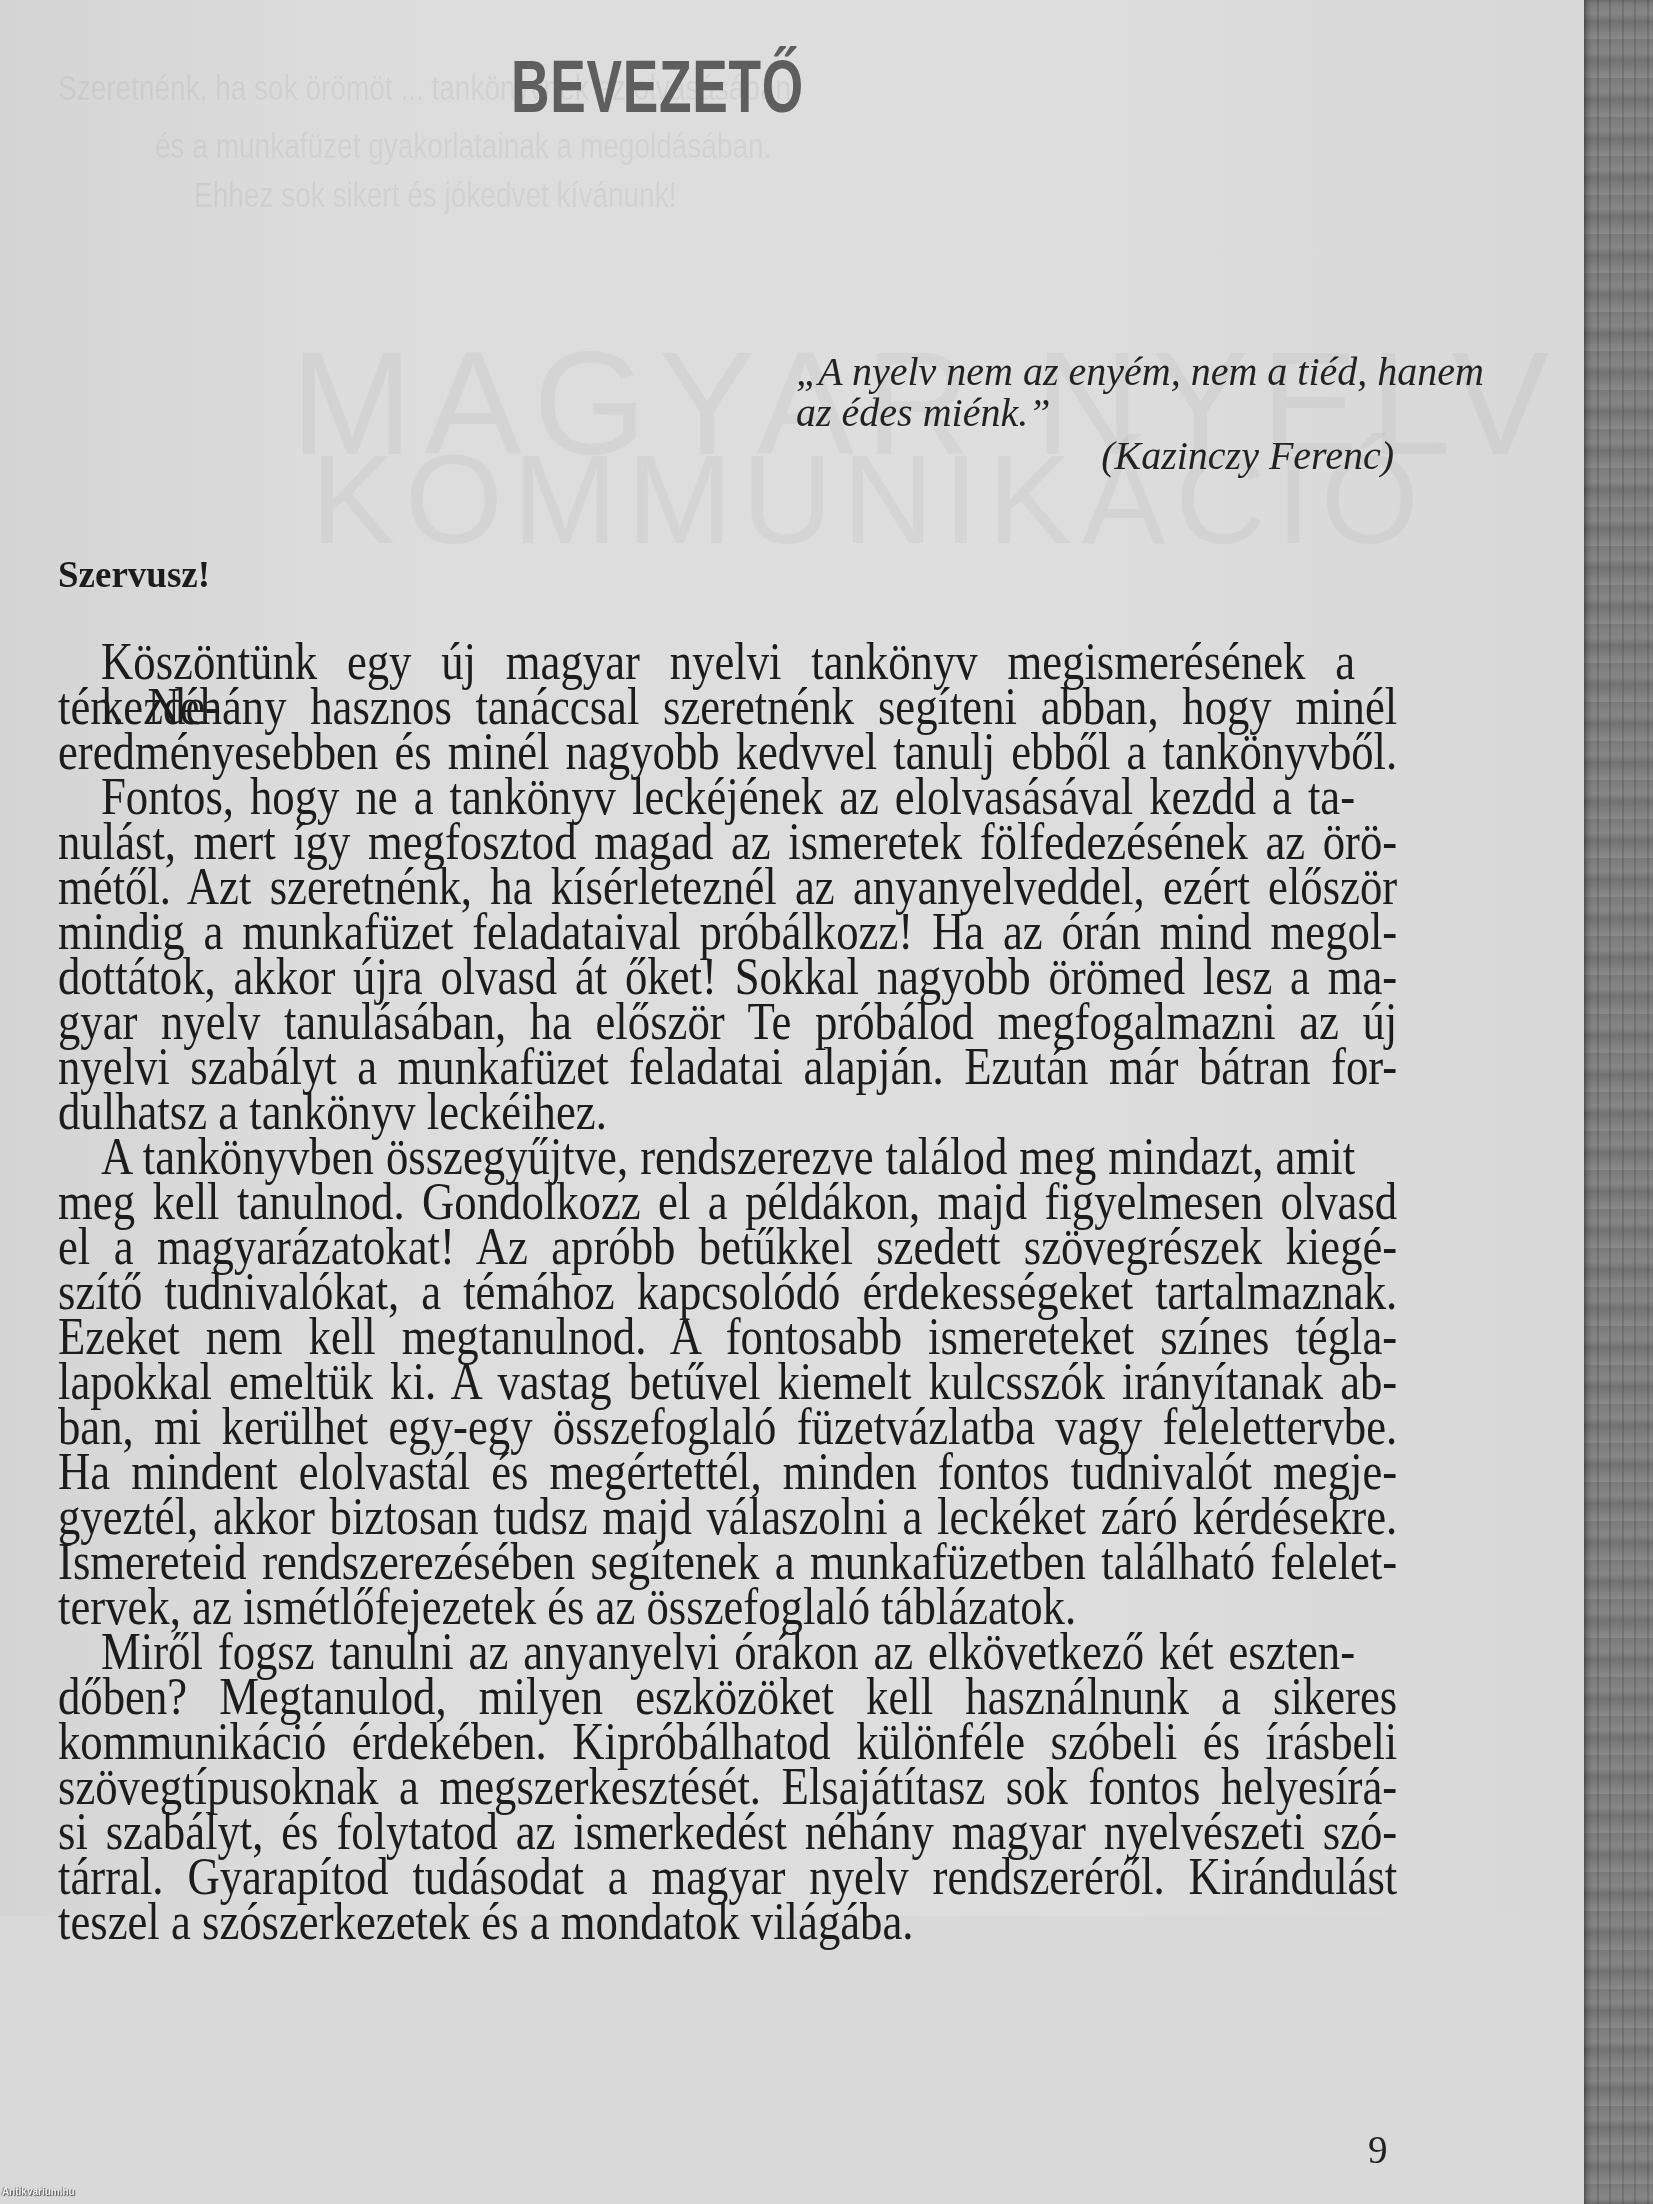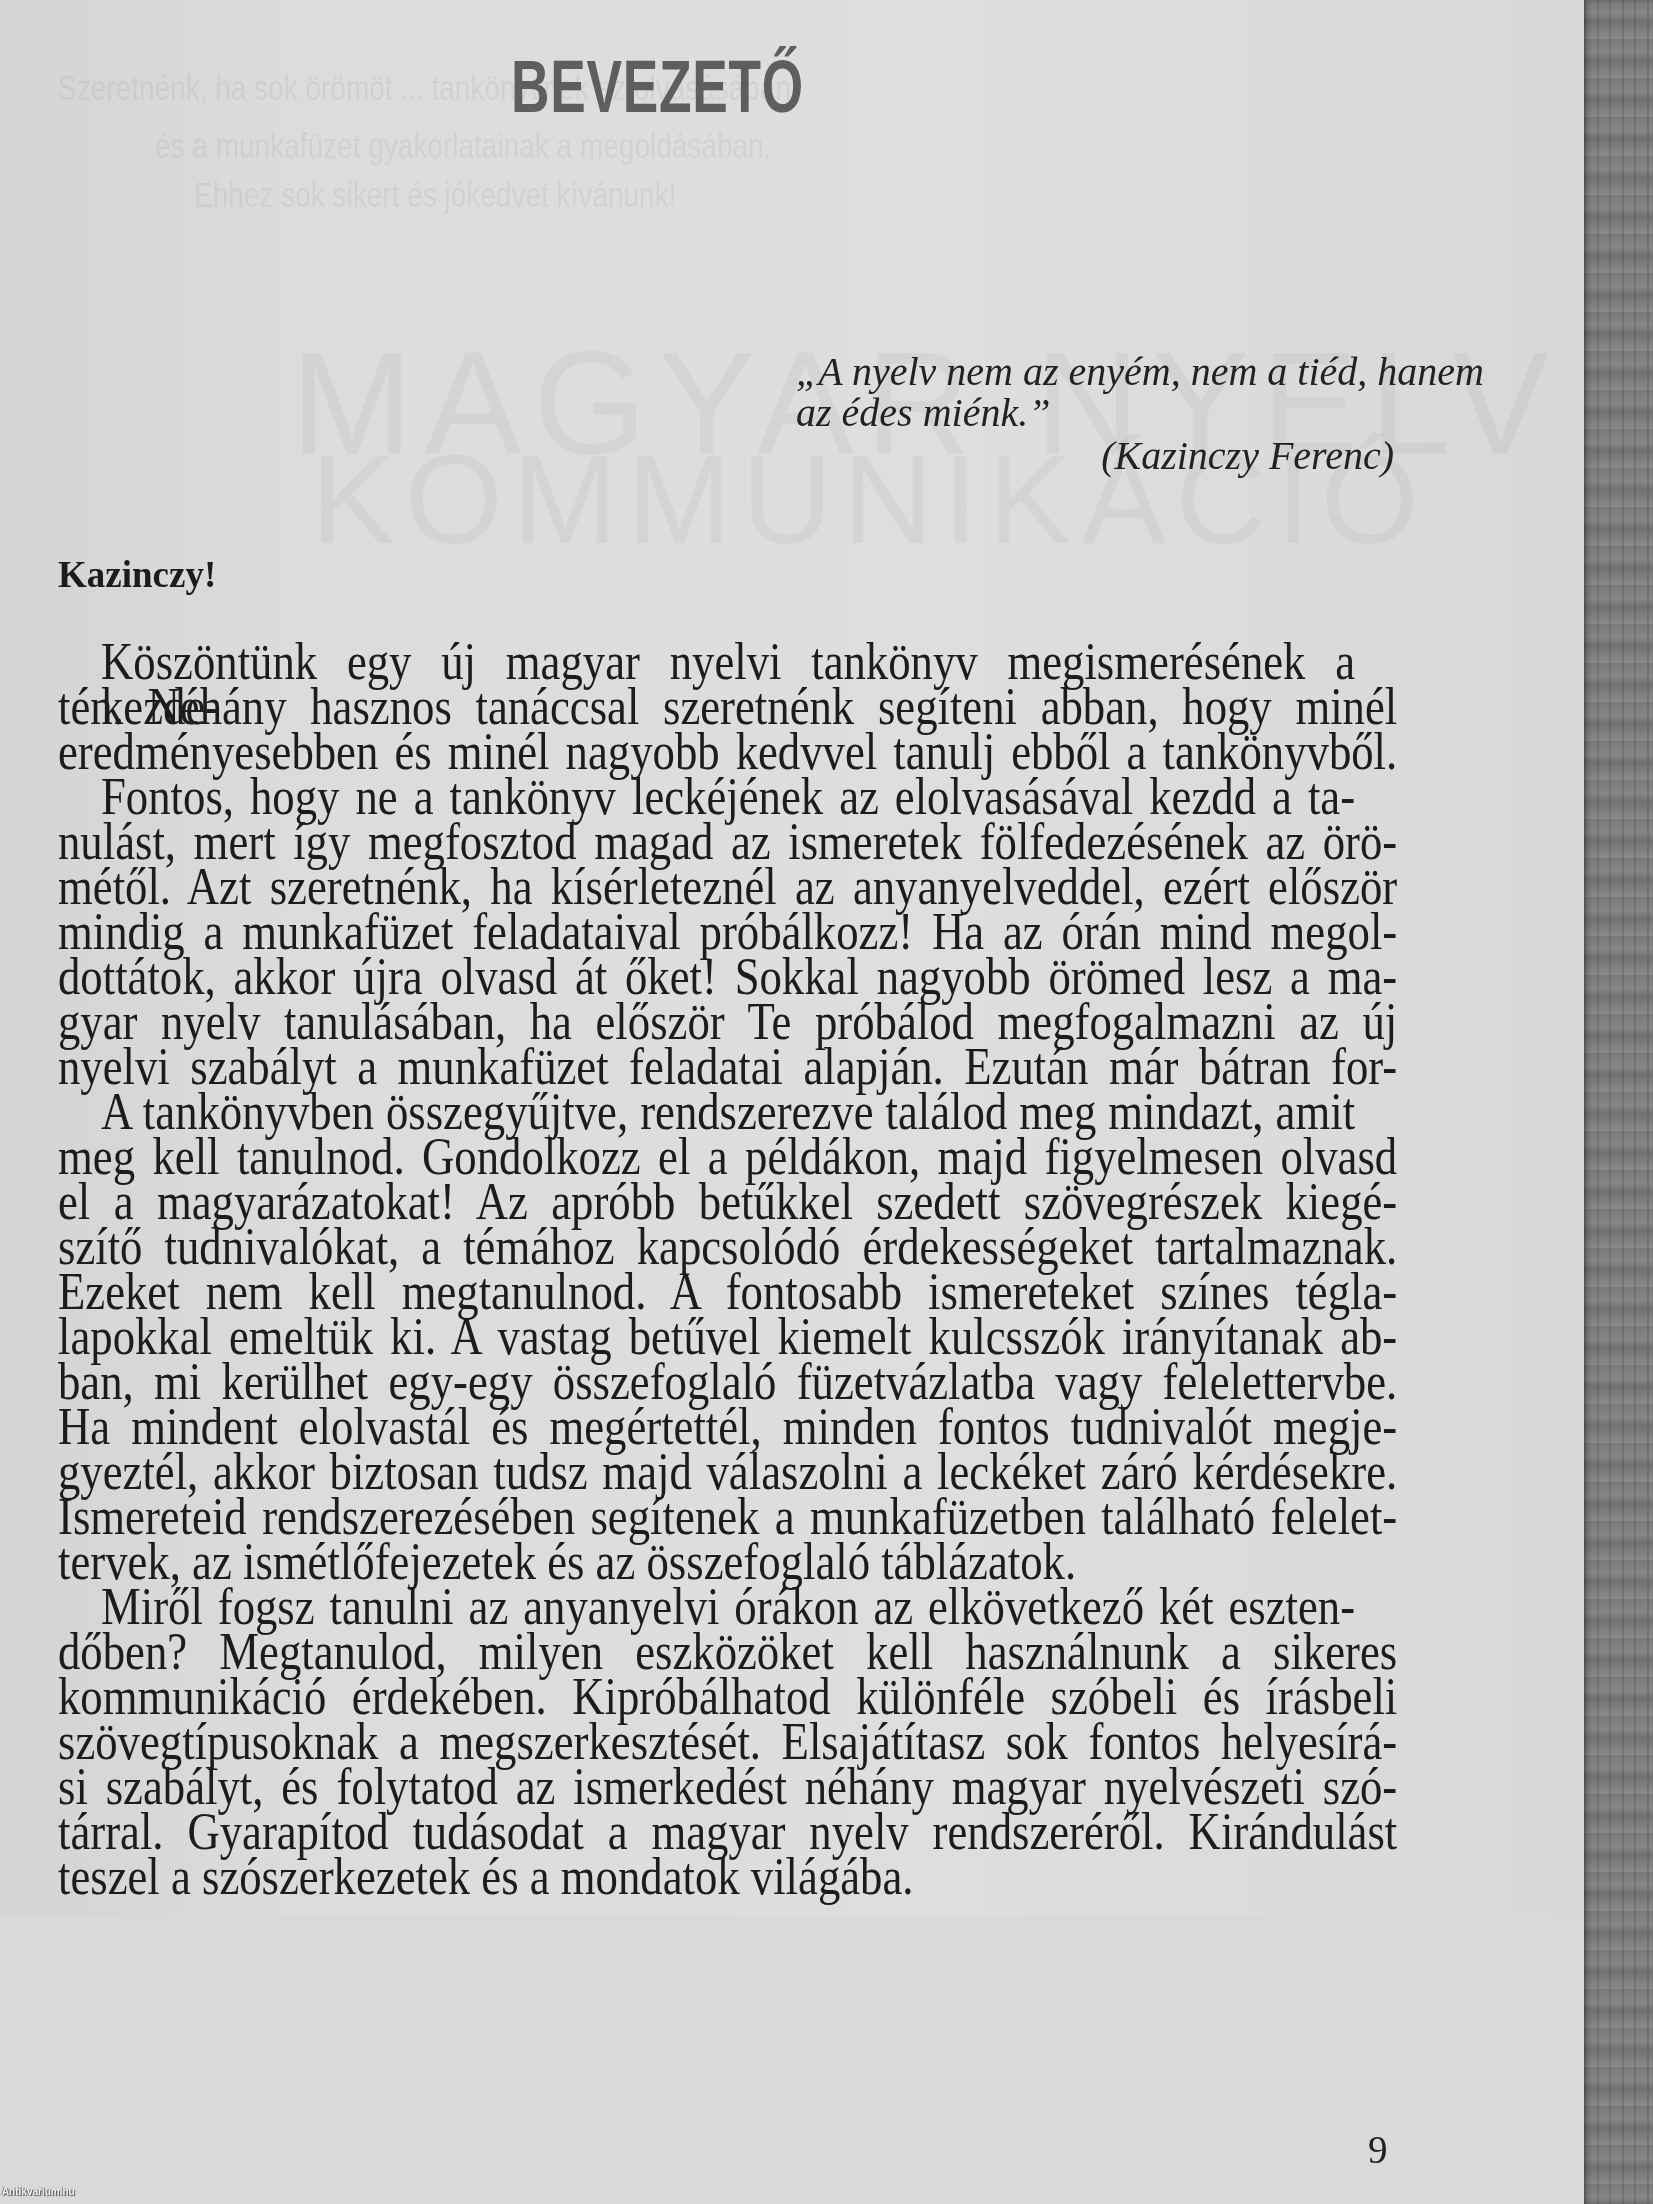--- a/index.html
+++ b/index.html
@@ -165,38 +165,39 @@
   <div class="ghost ghost-big2">KOMMUNIKÁCIÓ</div>
 
   <h1 class="title">BEVEZETŐ</h1>
 
   <div class="quote">
     <span class="quote-line">„A nyelv nem az enyém, nem a tiéd, hanem</span>
     <span class="quote-line">az édes miénk.”</span>
     <span class="quote-author">(Kazinczy Ferenc)</span>
   </div>
 
-  <h2 class="greeting">Kazinczy!</h2>
+  <h2 class="greeting">Szervusz!</h2>
 
   <div class="body-text">
 
     <div>
       <span class="line indent"><span class="line-inner">Köszöntünk egy új magyar nyelvi tankönyv megismerésének a kezde-</span></span>
       <span class="line"><span class="line-inner">tén. Néhány hasznos tanáccsal szeretnénk segíteni abban, hogy minél</span></span>
       <span class="line"><span class="line-inner">eredményesebben és minél nagyobb kedvvel tanulj ebből a tankönyvből.</span></span>
     </div>
 
     <div>
       <span class="line indent"><span class="line-inner">Fontos, hogy ne a tankönyv leckéjének az elolvasásával kezdd a ta-</span></span>
       <span class="line"><span class="line-inner">nulást, mert így megfosztod magad az ismeretek fölfedezésének az örö-</span></span>
       <span class="line"><span class="line-inner">métől. Azt szeretnénk, ha kísérleteznél az anyanyelveddel, ezért először</span></span>
       <span class="line"><span class="line-inner">mindig a munkafüzet feladataival próbálkozz! Ha az órán mind megol-</span></span>
       <span class="line"><span class="line-inner">dottátok, akkor újra olvasd át őket! Sokkal nagyobb örömed lesz a ma-</span></span>
       <span class="line"><span class="line-inner">gyar nyelv tanulásában, ha először Te próbálod megfogalmazni az új</span></span>
       <span class="line"><span class="line-inner">nyelvi szabályt a munkafüzet feladatai alapján. Ezután már bátran for-</span></span>
+      <span class="line last"><span class="line-inner">dulhatsz a tankönyv leckéihez.</span></span>
     </div>
 
     <div>
       <span class="line indent"><span class="line-inner">A tankönyvben összegyűjtve, rendszerezve találod meg mindazt, amit</span></span>
       <span class="line"><span class="line-inner">meg kell tanulnod. Gondolkozz el a példákon, majd figyelmesen olvasd</span></span>
       <span class="line"><span class="line-inner">el a magyarázatokat! Az apróbb betűkkel szedett szövegrészek kiegé-</span></span>
       <span class="line"><span class="line-inner">szítő tudnivalókat, a témához kapcsolódó érdekességeket tartalmaznak.</span></span>
       <span class="line"><span class="line-inner">Ezeket nem kell megtanulnod. A fontosabb ismereteket színes tégla-</span></span>
       <span class="line"><span class="line-inner">lapokkal emeltük ki. A vastag betűvel kiemelt kulcsszók irányítanak ab-</span></span>
       <span class="line"><span class="line-inner">ban, mi kerülhet egy-egy összefoglaló füzetvázlatba vagy felelettervbe.</span></span>

